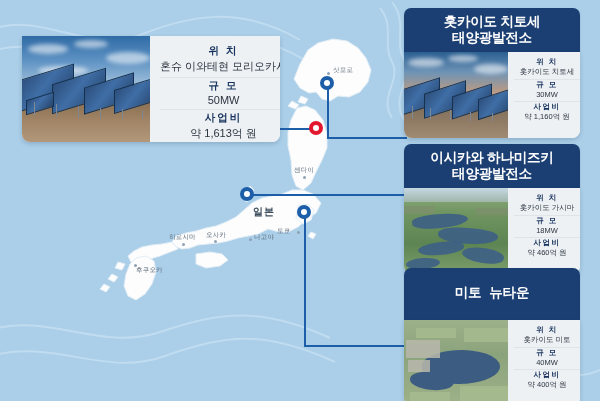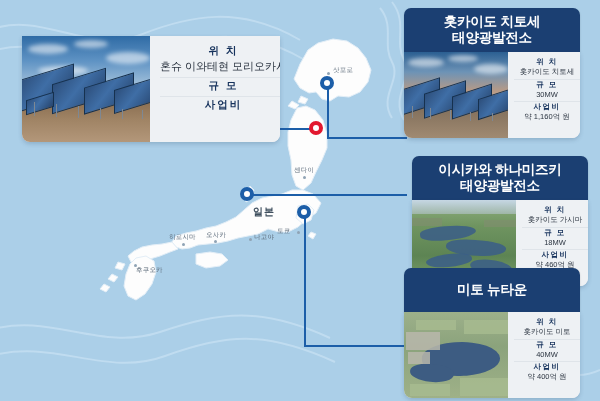--- a/index.html
+++ b/index.html
@@ -86,24 +86,24 @@
   }
   .side-card .card-body{height:86px;}
   .side-card .card-photo{width:104px;height:86px;}
   .side-card .card-info{padding:5px 0 0 6px;}
   .side-card .info-row{padding:0 0 2px 0;}
   .side-card .info-key{font-size:7.5px;letter-spacing:1.5px;}
   .side-card .info-val{font-size:7.5px;margin-top:0px;}
 
   #card-hokkaido{top:8px;}
   #card-hokkaido .card-head{height:44px;}
-  #card-ishikawa{top:156px;margin-left:8px;}
+  #card-ishikawa{top:144px;}
   #card-ishikawa .card-head{height:44px;}
   #card-mito{top:268px;}
-  #card-mito .card-head{height:44px;}
+  #card-mito .card-head{height:52px;font-family:Liberation Mono, monospace;}
 
   
   .ph{position:absolute;left:0;top:0;width:100%;height:100%;}
 
   
   .ph-sky{position:absolute;left:0;top:0;width:100%;height:62%;
     background:linear-gradient(180deg,#2f6ba5 0%,#5f93c4 38%,#9dbdd9 72%,#c9d8e3 100%);}
   .ph-cloud{position:absolute;background:rgba(255,255,255,.55);border-radius:50%;filter:blur(2px);}
   .ph-ground{position:absolute;left:0;bottom:0;width:100%;height:38%;
     background:linear-gradient(180deg,#8b6f52 0%,#a08465 45%,#b3977a 100%);}
@@ -240,23 +240,25 @@
           <div class="leg" style="left:120px;top:74px;height:9px;"></div>
         </div>
       </div>
       <div class="card-info">
         <div class="info-row">
           <div class="info-key">위 치</div>
           <div class="info-val">혼슈 이와테현 모리오카시</div>
         </div>
         <div class="info-row">
           <div class="info-key">규 모</div>
+          <div class="info-val">50MW</div>
         </div>
         <div class="info-row">
           <div class="info-key">사업비</div>
+          <div class="info-val">약 1,613억 원</div>
         </div>
       </div>
     </div>
   </div>
 
   <div class="card side-card" id="card-hokkaido">
     <div class="card-head">
       <div>
         <div>홋카이도 치토세</div>
         <div>태양광발전소</div>

